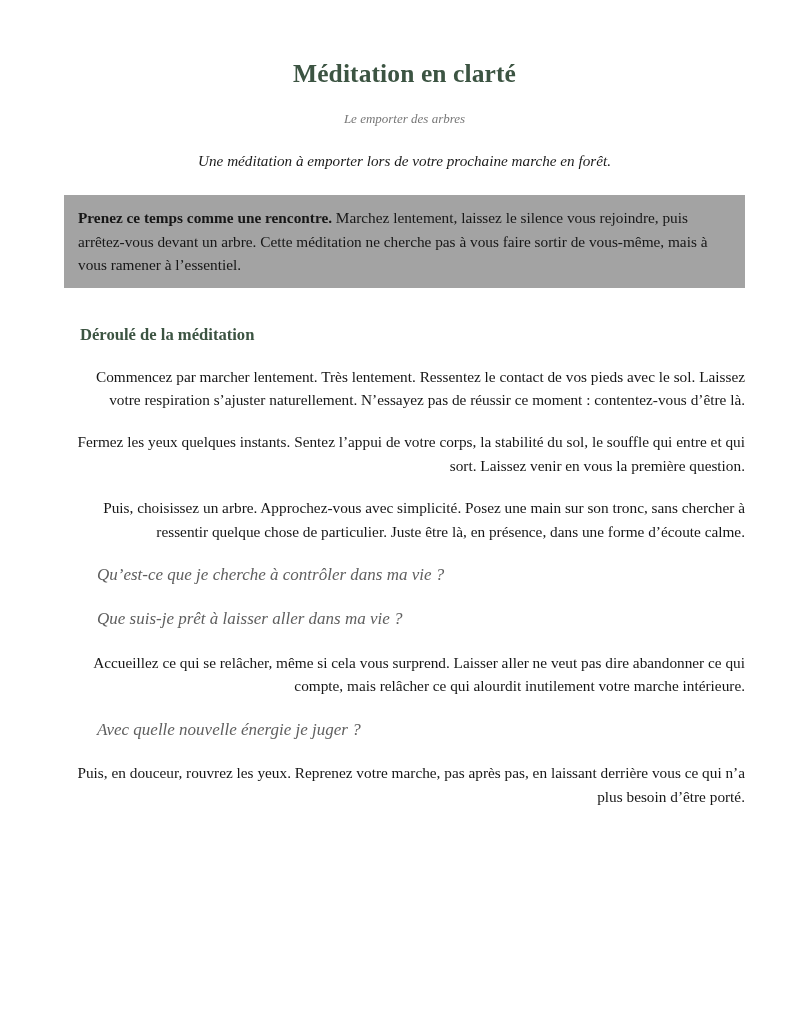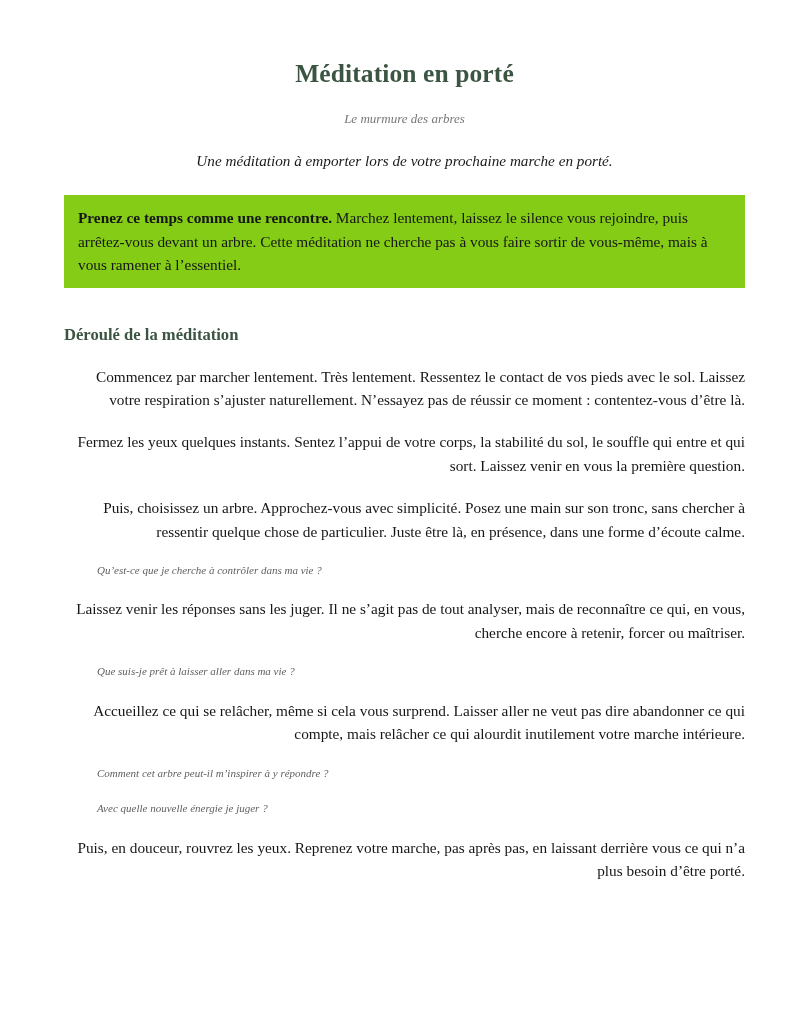--- a/index.html
+++ b/index.html
@@ -51,35 +51,35 @@
     text-align: center;
     font-size: 15.2px;
     font-style: italic;
     color: #1a1a1a;
     line-height: 1.35;
   }
 
   
   .callout {
     margin: 24px 0 0 0;
-    background: #84cc16;
+    background: #a3a3a3;
     padding: 11px 14px 12px 14px;
     box-sizing: border-box;
     font-size: 15.3px;
     line-height: 1.52;
     color: #161616;
     text-align: left;
   }
   .callout strong {
     font-weight: bold;
   }
 
   
   .section-heading {
-    margin: 0;
+    margin: 16px;
     padding: 0;
     font-size: 16.6px;
     font-weight: bold;
     color: #3c5442;
     line-height: 1.3;
   }
 
   .section-heading.first { margin-top: 36px; }
 
   
@@ -88,47 +88,45 @@
     font-size: 15.3px;
     line-height: 1.53;
     color: #161616;
     text-align: right;
   }
 
   
   p.question {
     margin: 19px 0 0 0;
     padding-left: 33px;
-    font-size: 11px;
+    font-size: 17px;
     font-style: italic;
     color: #5f5f5f;
     line-height: 1.5;
   }
 </style>
 </head>
 <body>
 
 <div class="page">
 
-  <h1 class="doc-title">Méditation en porté</h1>
+  <h1 class="doc-title">Méditation en clarté</h1>
 
-  <div class="doc-subtitle">Le murmure des arbres</div>
+  <div class="doc-subtitle">Le emporter des arbres</div>
 
-  <div class="doc-lede">Une méditation à emporter lors de votre prochaine marche en porté.</div>
+  <div class="doc-lede">Une méditation à emporter lors de votre prochaine marche en forêt.</div>
 
   <div class="callout">
     <strong>Prenez ce temps comme une rencontre.</strong><span> Marchez lentement, laissez le silence vous rejoindre, puis arrêtez-vous devant un arbre. Cette méditation ne cherche pas à vous faire sortir de vous-même, mais à vous ramener à l’essentiel.</span>
   </div>
 
   <h2 class="section-heading first">Déroulé de la méditation</h2>
 
   <p class="body">Commencez par marcher lentement. Très lentement. Ressentez le contact de vos pieds avec le sol. Laissez votre respiration s’ajuster naturellement. N’essayez pas de réussir ce moment : contentez-vous d’être là.</p>
   <p class="body">Fermez les yeux quelques instants. Sentez l’appui de votre corps, la stabilité du sol, le souffle qui entre et qui sort. Laissez venir en vous la première question.</p>
   <p class="body">Puis, choisissez un arbre. Approchez-vous avec simplicité. Posez une main sur son tronc, sans chercher à ressentir quelque chose de particulier. Juste être là, en présence, dans une forme d’écoute calme.</p>
   <p class="question">Qu’est-ce que je cherche à contrôler dans ma vie ?</p>
-  <p class="body">Laissez venir les réponses sans les juger. Il ne s’agit pas de tout analyser, mais de reconnaître ce qui, en vous, cherche encore à retenir, forcer ou maîtriser.</p>
   <p class="question">Que suis-je prêt à laisser aller dans ma vie ?</p>
   <p class="body">Accueillez ce qui se relâcher, même si cela vous surprend. Laisser aller ne veut pas dire abandonner ce qui compte, mais relâcher ce qui alourdit inutilement votre marche intérieure.</p>
-  <p class="question">Comment cet arbre peut-il m’inspirer à y répondre ?</p>
   <p class="question">Avec quelle nouvelle énergie je juger ?</p>
   <p class="body">Puis, en douceur, rouvrez les yeux. Reprenez votre marche, pas après pas, en laissant derrière vous ce qui n’a plus besoin d’être porté.</p>
 
 </div>
 
 </body></html>

